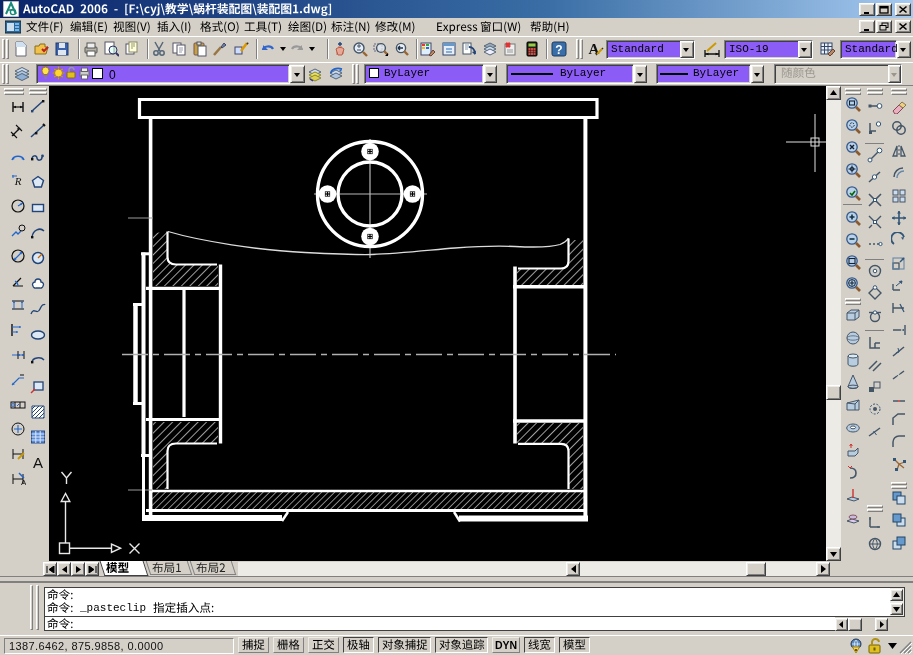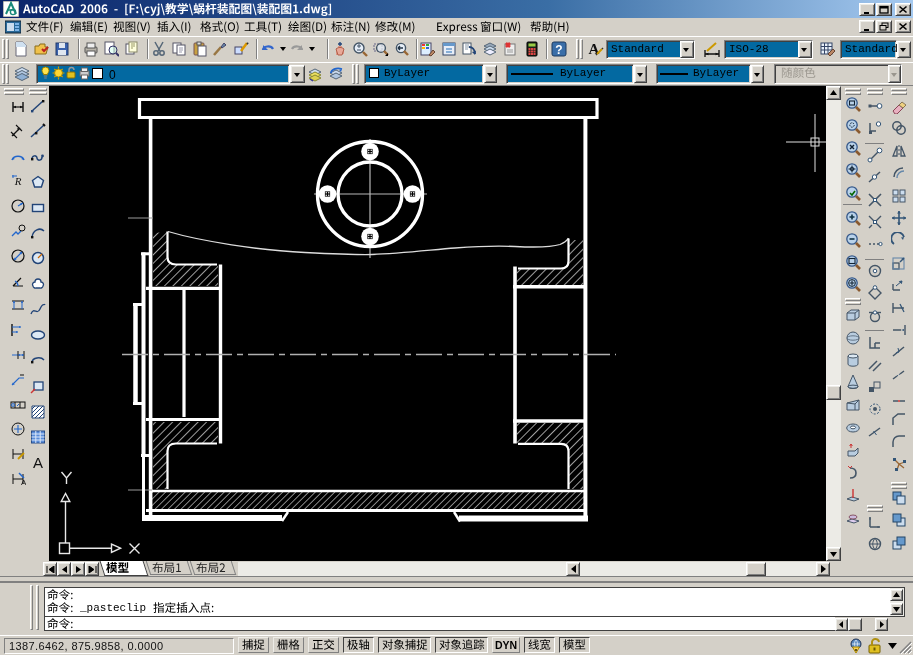--- a/index.html
+++ b/index.html
@@ -1,20 +1,20 @@
 <!DOCTYPE html>
 <html><head><meta charset="utf-8"><style>
 *{margin:0;padding:0;box-sizing:border-box}
 html,body{width:913px;height:655px;overflow:hidden;font-family:"Liberation Sans",sans-serif}
 body{position:relative;background:#d4d0c8}
 .abs{position:absolute}
 .ridge-v{position:absolute;width:3px;border:1px solid;border-color:#fff #808080 #808080 #fff}
 .ridge-h{position:absolute;height:3px;border:1px solid;border-color:#fff #808080 #808080 #fff}
 .btn3d{position:absolute;background:#d4d0c8;border:1px solid;border-color:#fff #404040 #404040 #fff;box-shadow:inset 1px 1px 0 #ecebe6,inset -1px -1px 0 #808080}
-.combo{position:absolute;background:#0369a1;border:1px solid;border-color:#808080 #fff #fff #808080;box-shadow:inset 1px 1px 0 #404040,inset -1px -1px 0 #d4d0c8;font-size:11px}
+.combo{position:absolute;background:#8b5cf6;border:1px solid;border-color:#808080 #fff #fff #808080;box-shadow:inset 1px 1px 0 #404040,inset -1px -1px 0 #d4d0c8;font-size:11px}
 .cbtn{position:absolute;background:#d4d0c8;border:1px solid;border-color:#fff #404040 #404040 #fff;box-shadow:inset 1px 1px 0 #ecebe6,inset -1px -1px 0 #808080}
 .arrow-dn{width:0;height:0;border:3.5px solid transparent;border-top:4px solid #000;position:absolute}
 .sep-v{position:absolute;width:2px;border-left:1px solid #808080;border-right:1px solid #fff}
 .sbtn{position:absolute;font-size:9px;color:#000;text-align:center;border:1px solid;border-color:#fff #404040 #404040 #fff;background:#d4d0c8;box-shadow:inset 1px 1px 0 #ecebe6,inset -1px -1px 0 #808080}
 .statbtn{position:absolute;height:16px;font-size:12px;line-height:15px;text-align:center;color:#000}
 .up{border:1px solid;border-color:#ecebe6 #808080 #808080 #ecebe6;background:#d4d0c8}
 .dn{border:1px solid;border-color:#404040 #fff #fff #404040;background:#d4d0c8}
 </style></head><body>
 <svg width="0" height="0" style="position:absolute">
     <defs>
@@ -462,21 +462,21 @@
     <span style="position:absolute;left:4px;top:2px;font-family:'Liberation Mono',monospace;font-size:11px">Standard</span>
   </div>
 <div class="cbtn" style="left:680px;top:41px;width:14px;height:17px"></div>
 <div class="arrow-dn" style="left:683px;top:48px"></div>
 <svg style="position:absolute;left:704px;top:41px" width="16" height="16" viewBox="0 0 16 16">
     <path d="M3 10L12 2" stroke="#c90" stroke-width="2"></path>
     <path d="M1 13h14M1 9v7M15 9v7" stroke="#111" stroke-width="1.3"></path>
     <path d="M1 13l3.5-1.3v2.6zM15 13l-3.5-1.3v2.6z" fill="#111"></path>
   </svg>
 <div class="combo" style="left:724px;top:40px;width:89px;height:19px">
-    <span style="position:absolute;left:4px;top:2px;font-family:'Liberation Mono',monospace;font-size:11px">ISO-28</span>
+    <span style="position:absolute;left:4px;top:2px;font-family:'Liberation Mono',monospace;font-size:11px">ISO-19</span>
   </div>
 <div class="cbtn" style="left:798px;top:41px;width:14px;height:17px"></div>
 <div class="arrow-dn" style="left:801px;top:48px"></div>
 <svg style="position:absolute;left:820px;top:41px" width="16" height="16" viewBox="0 0 16 16">
     <rect x="1" y="2" width="11" height="11" fill="#e8f0fa" stroke="#346"></rect>
     <path d="M1 5.5h11M1 9h11M4.5 2v11M8 2v11" stroke="#346"></path>
     <path d="M8 13l5-5 2 2-5 5z" fill="#b86" stroke="#643"></path>
   </svg>
 <div class="combo" style="left:840px;top:40px;width:57px;height:19px">
     <span style="position:absolute;left:4px;top:2px;font-family:'Liberation Mono',monospace;font-size:11px">Standard</span>

